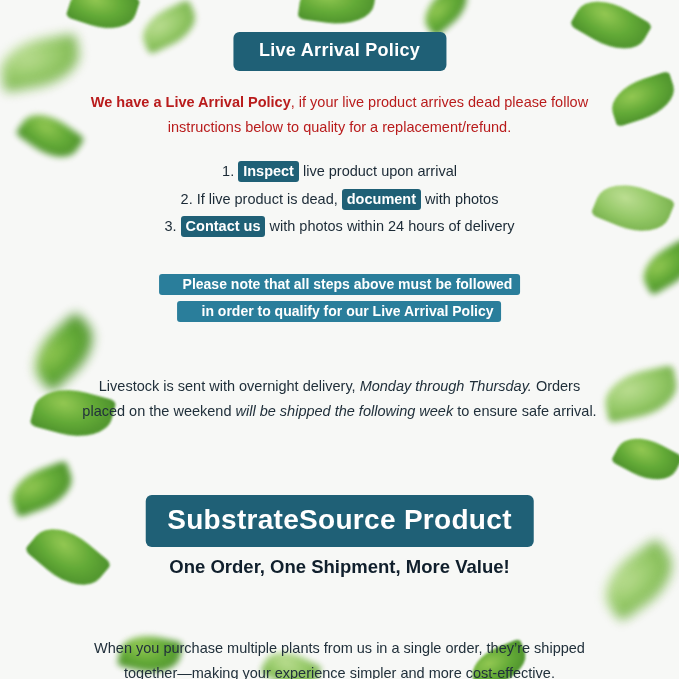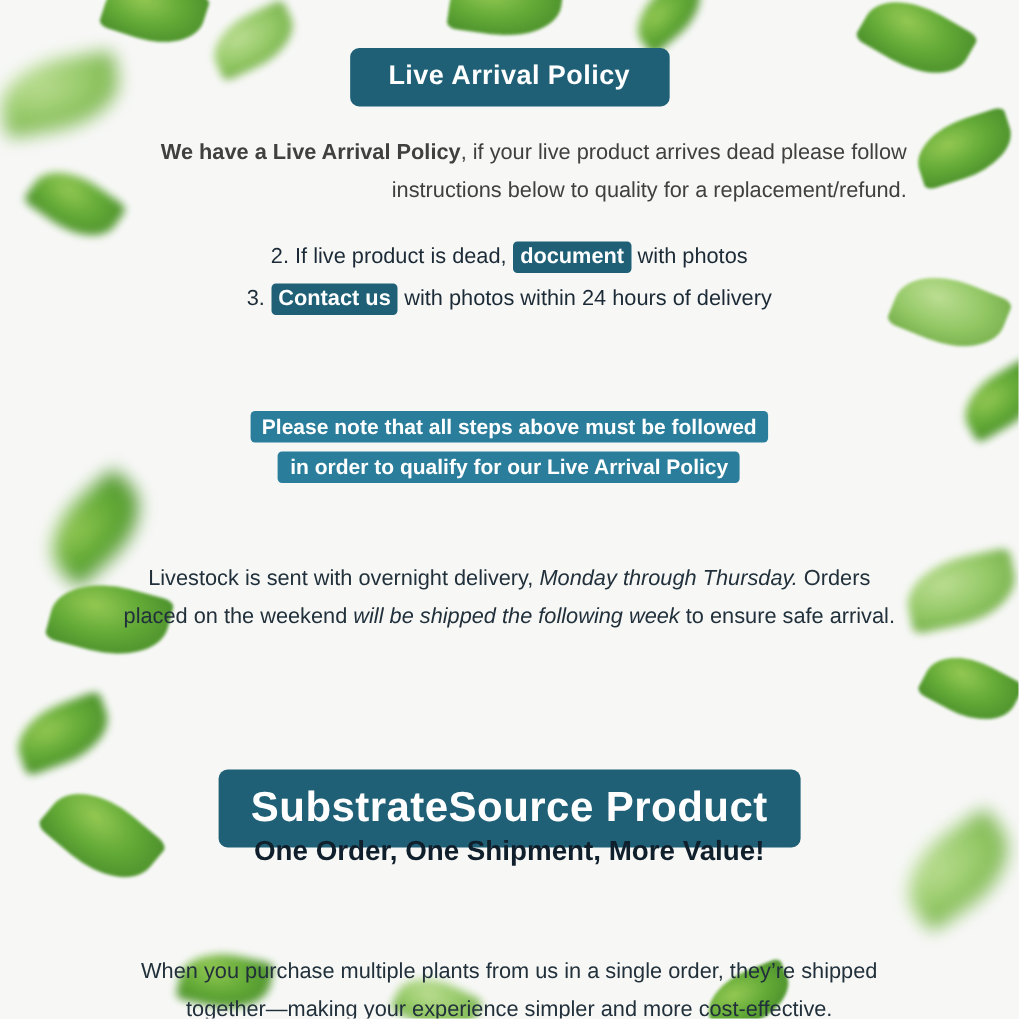--- a/index.html
+++ b/index.html
@@ -62,33 +62,32 @@
     white-space: nowrap;
   }
   .banner-2 {
     font-size: 28px;
     padding: 9px 22px 11px 22px;
     position: absolute;
     left: 50%;
     transform: translateX(-50%);
     top: 495px;
     white-space: nowrap;
-    margin-top: 18px;
   }
 
   .intro {
     position: absolute;
     top: 90px;
     left: 50%;
     transform: translateX(-50%);
     width: 530px;
-    text-align: right;
+    text-align: center;
     font-size: 14.5px;
     line-height: 1.75;
-    color: #404040;
+    color: #b91c1c;
   }
   .intro b { font-weight: bold; }
 
   .steps {
     position: absolute;
     top: 164px;
     left: 50%;
     transform: translateX(-50%);
     width: 440px;
     text-align: center;
@@ -114,21 +113,21 @@
     transform: translateX(-50%);
     text-align: center;
     font-size: 14px;
     line-height: 1.0;
   }
   .note-line {
     display: inline-block;
     background: #2a7e9b;
     color: #ffffff;
     font-weight: bold;
-    padding: 3px 8px 4px 8px;
+    padding: 3px 8px 4px 24px;
     border-radius: 3px;
     margin-bottom: 6px;
     white-space: nowrap;
   }
 
   .shipping {
     position: absolute;
     top: 374px;
     left: 50%;
     transform: translateX(-50%);
@@ -194,20 +193,24 @@
 <div class="content">
 
   <div class="banner banner-1">Live Arrival Policy</div>
 
   <div class="intro">
     <b>We have a Live Arrival Policy</b><span>, if your live product arrives dead please follow instructions below to quality for a replacement/refund.</span>
   </div>
 
   <div class="steps">
     <div class="step">
+      <span>1.</span>
+      <span></span><span class="hl">Inspect</span><span> live product upon arrival</span>
+    </div>
+    <div class="step">
       <span>2.</span>
       <span>If live product is dead, </span><span class="hl">document</span><span> with photos</span>
     </div>
     <div class="step">
       <span>3.</span>
       <span></span><span class="hl">Contact us</span><span> with photos within 24 hours of delivery</span>
     </div>
   </div>
 
   <div class="note">

